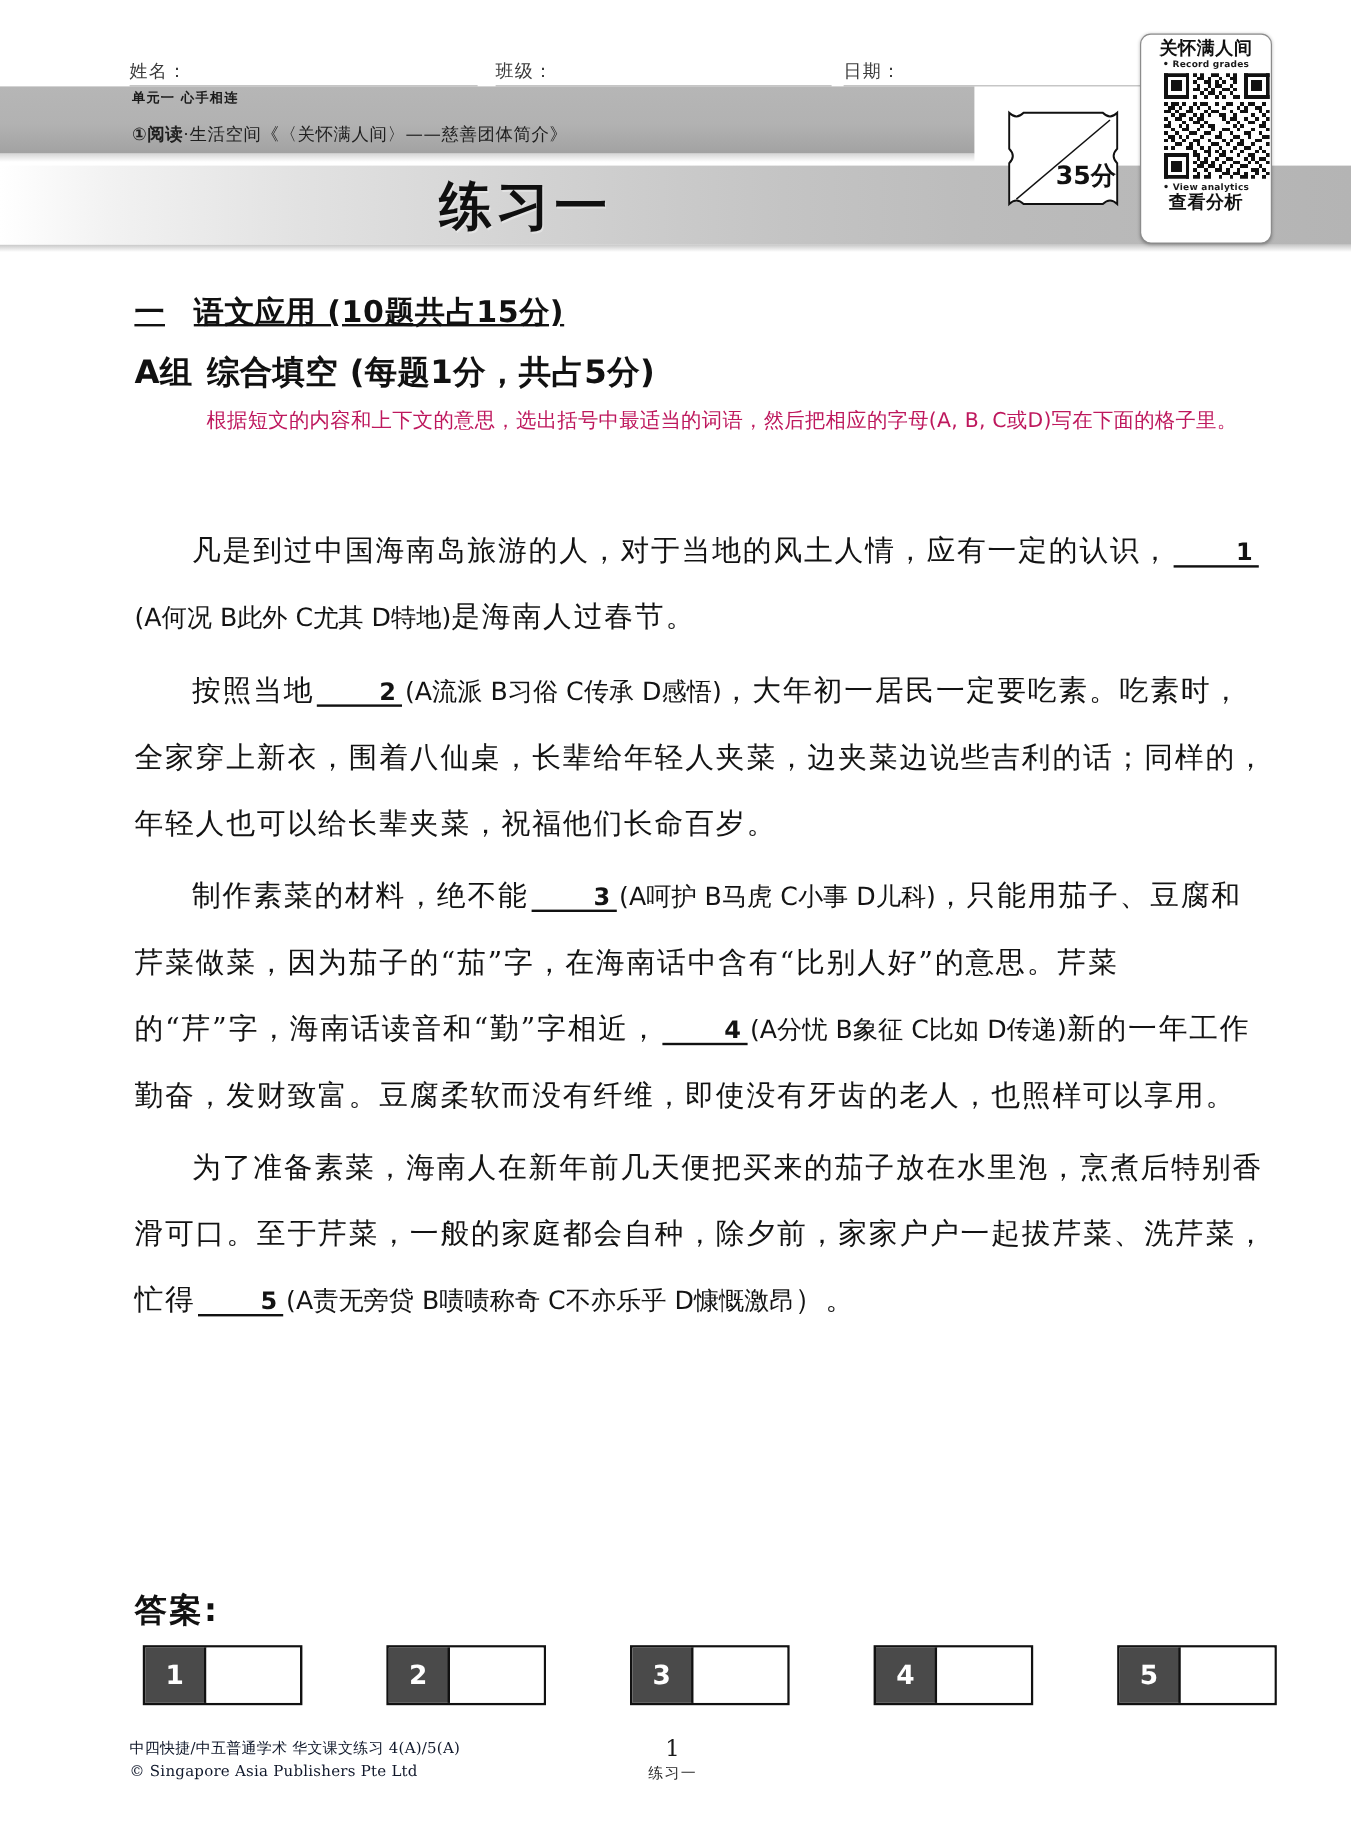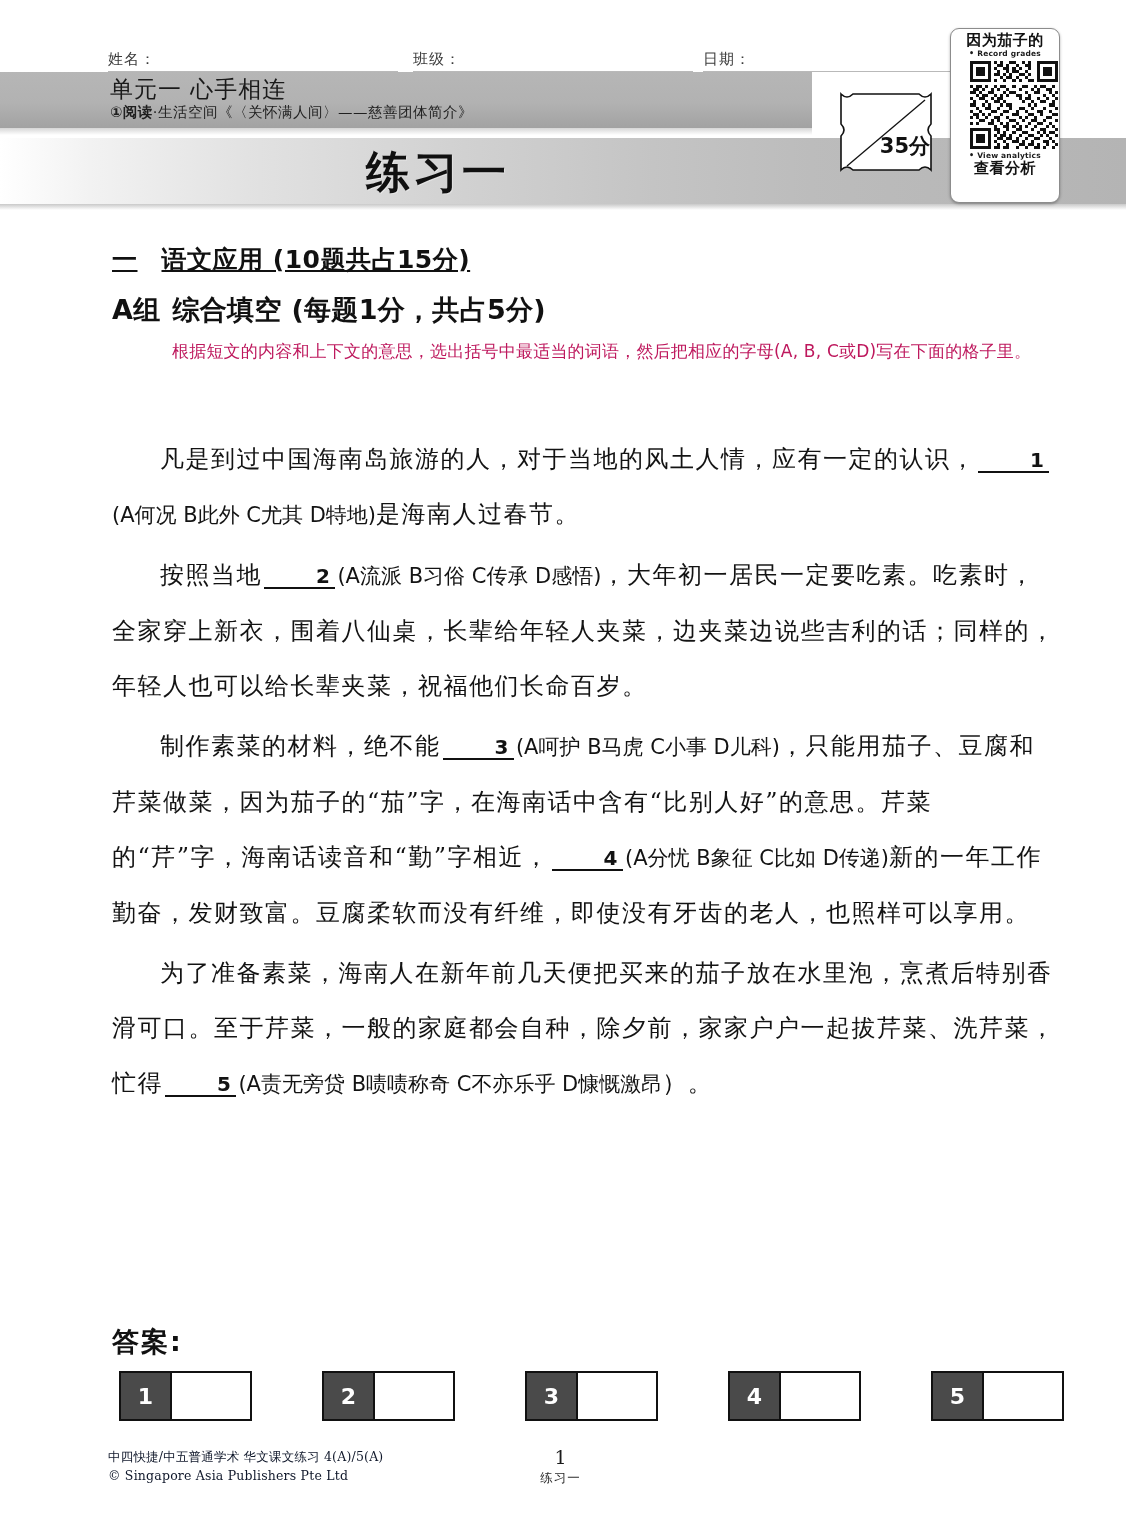--- a/index.html
+++ b/index.html
@@ -59,22 +59,22 @@
     content:"";
     position:absolute;
     left:0; right:0; bottom:-7px;
     height:7px;
     background: linear-gradient(180deg,#d6d6d6 0%, #ffffff 100%);
   }
   .unit-title {
     position: absolute;
     left: 110px;
     top: 74px;
-    font-size: 23px;
-    font-weight: normal;
+    font-size: 11px;
+    font-weight: bold;
     letter-spacing: 1px;
     color: #1a1a1a;
   }
   .unit-sub {
     position: absolute;
     left: 110px;
     top: 103px;
     font-size: 14.5px;
     letter-spacing: 0.5px;
     color: #1f1f1f;
@@ -363,21 +363,21 @@
 
   <div class="marks">
     <svg width="106" height="88" viewBox="0 0 106 88">
       <path d="M8,6 Q14,12 20,6 L86,6 Q92,12 98,6 L98,36 Q92,42 98,48 L98,82 Q92,76 86,82 L20,82 Q14,76 8,82 L8,48 Q14,42 8,36 Z" fill="#ffffff" stroke="#111" stroke-width="1.6"></path>
       <line x1="14" y1="78" x2="92" y2="12" stroke="#111" stroke-width="1.3"></line>
     </svg>
     <div class="marks-val">35分</div>
   </div>
 
   <div class="qr-card">
-    <div class="qr-top-cn">因为茄子的</div>
+    <div class="qr-top-cn">关怀满人间</div>
     <div class="qr-en">
       <span class="dot">•</span>
       <span>Record grades</span>
     </div>
     <div class="qr-mid">
       <div class="qr-side">Earn points</div>
       <svg class="qr-code" viewBox="0 0 29 29" shape-rendering="crispEdges">
         <rect width="29" height="29" fill="#fff"></rect>
         <g fill="#111">
           <rect x="0" y="0" width="7" height="1"></rect>

